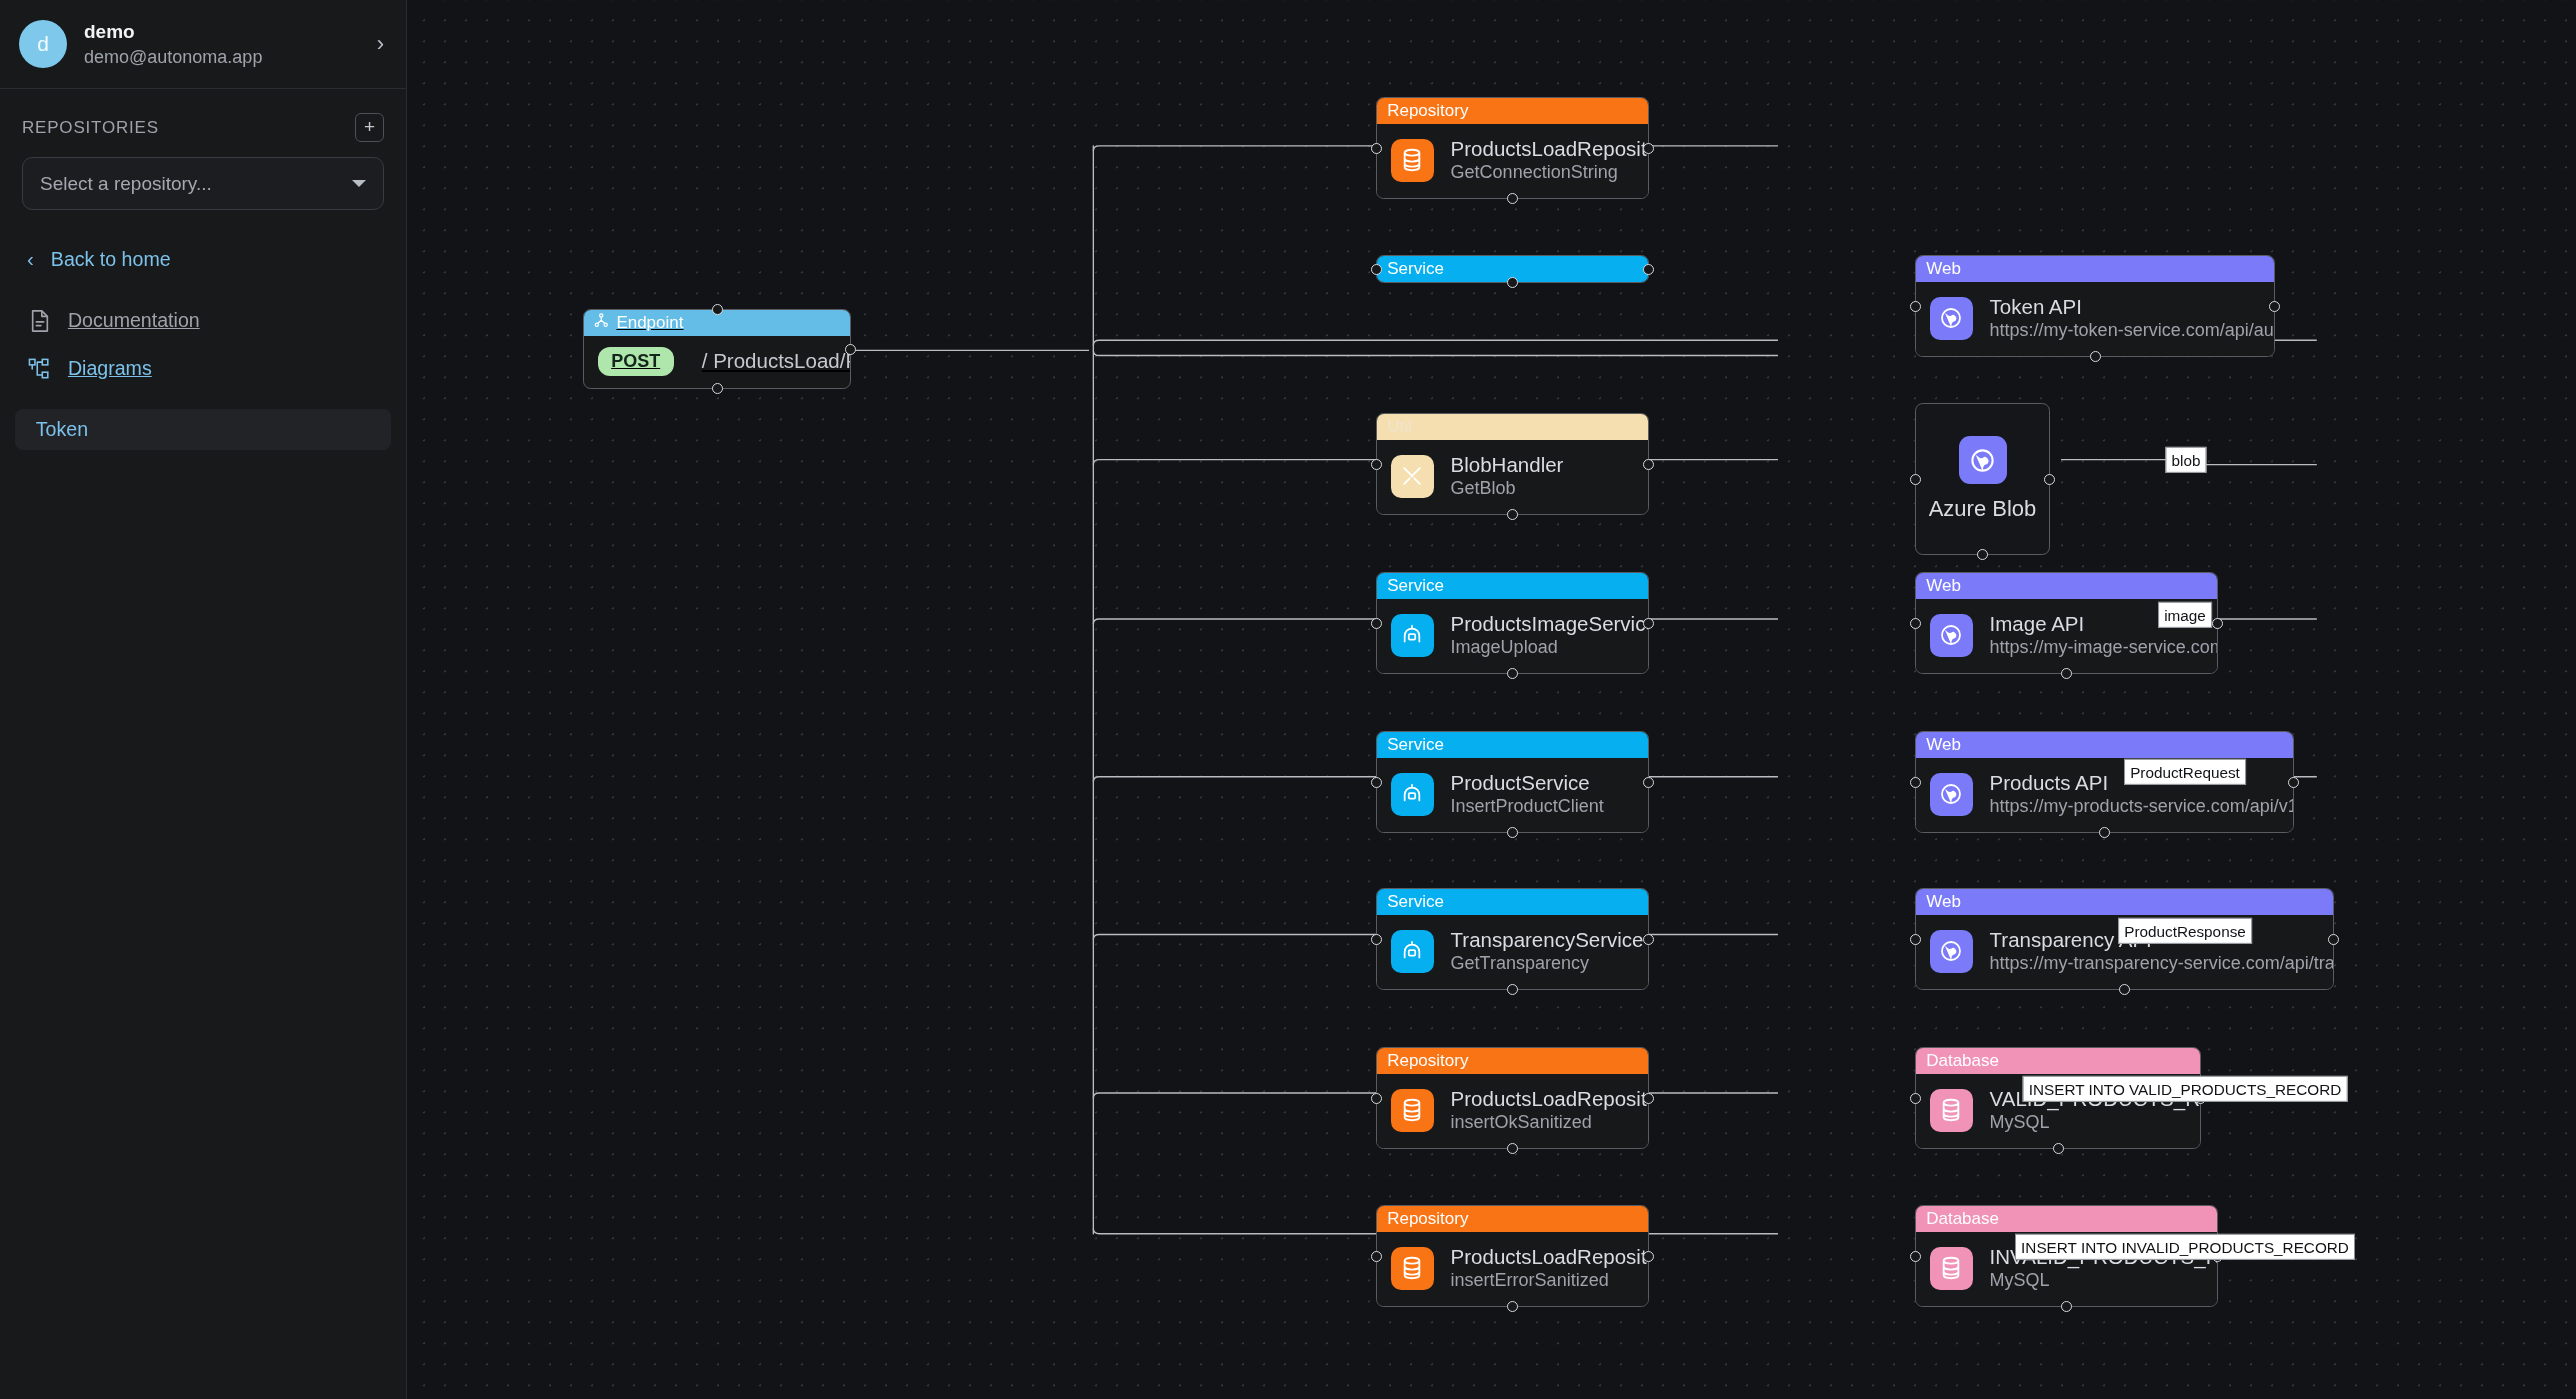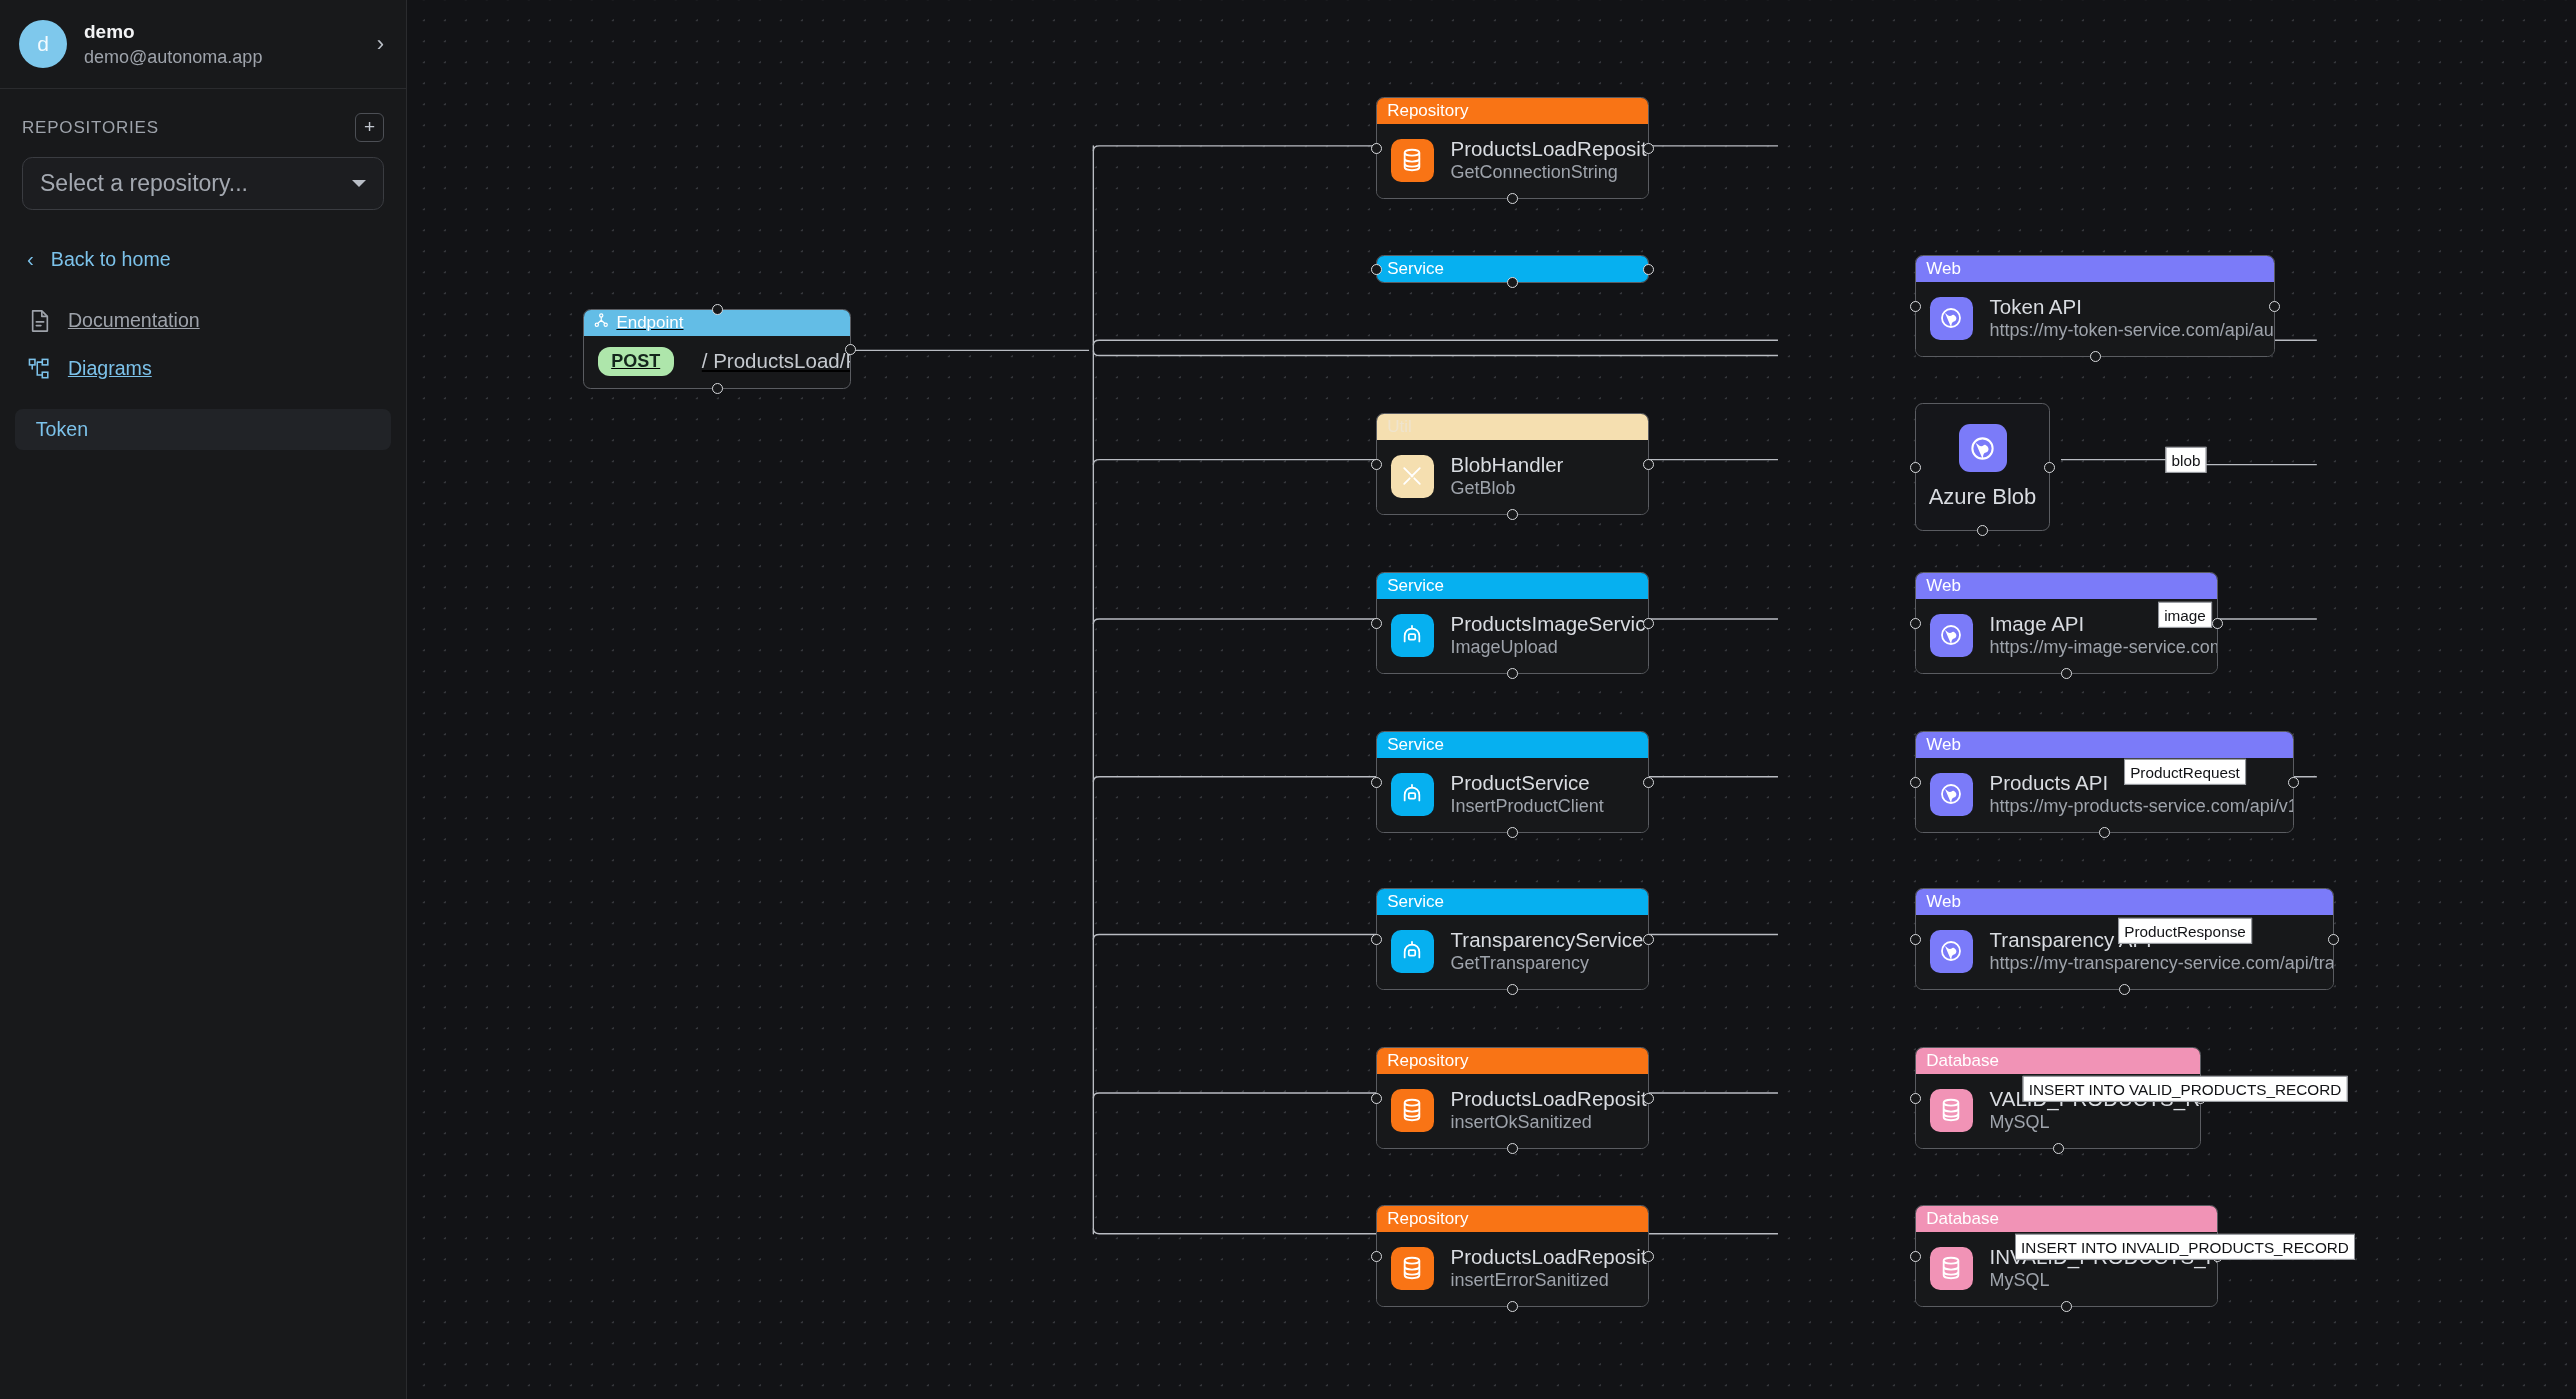--- a/index.html
+++ b/index.html
@@ -48,21 +48,21 @@
   .add-btn {
     width: 29px; height: 29px; border: 0.9px solid #4c4f55; border-radius: 6px;
     color: #c3c8d0; font-size: 19px; line-height: 25.6px; text-align: center;
     background: transparent; cursor: pointer;
   }
   .repo-select {
     height: 53px; border: 0.9px solid #3a3c41; border-radius: 10.2px;
     background: #1c1d20; display: flex; align-items: center;
     padding: 0 17px; cursor: pointer;
   }
-  .repo-select-label { color: #a3a8b0; font-size: 23px; flex: 1 1 auto; }
+  .repo-select-label { color: #a3a8b0; font-size: 19px; flex: 1 1 auto; }
   .caret { width: 0; height: 0; border-left: 7.7px solid transparent; border-right: 7.7px solid transparent; border-top: 7.7px solid #b9bec6; }
 
   .nav { padding: 29px 0 0 0; }
   .nav-row {
     display: flex; align-items: center; gap: 15.3px;
     padding: 8.5px 22px; margin: 0 0 5.1px 0;
     font-size: 19.6px; cursor: pointer;
   }
   .nav-back { color: #7cc2ea; padding-left: 27px; gap: 17px; }
   .nav-back .chev { font-size: 20.5px; line-height: 1; }
@@ -454,21 +454,21 @@
             <span class="node-title">Token API</span><br>
             <span class="node-sub">https://my-token-service.com/api/auth/token</span>
           </span>
         </div>
       </div>
       <span class="h l"></span>
       <span class="h r"></span>
       <span class="h b"></span>
     </div>
 
-    <div class="node-plain" style="left:1508px; top:403px; width:135px; height:128px;">
+    <div class="node-plain" style="left:1508px; top:403px; width:135px; height:152px;">
       <span class="plain-ico">
         <svg width="27" height="27" viewBox="0 0 24 24" fill="none" stroke="#ffffff" stroke-width="1.8">
           <circle cx="12" cy="12" r="9"></circle>
           <path d="M6 7c2 1 3 3 5 3s2-2 4-1 3 3 2 5-3 1-4 3 0 3-1 4" fill="#ffffff" stroke="none"></path>
         </svg>
       </span>
       <span class="plain-label">Azure Blob</span>
       <span class="h l"></span>
       <span class="h r"></span>
       <span class="h b"></span>

